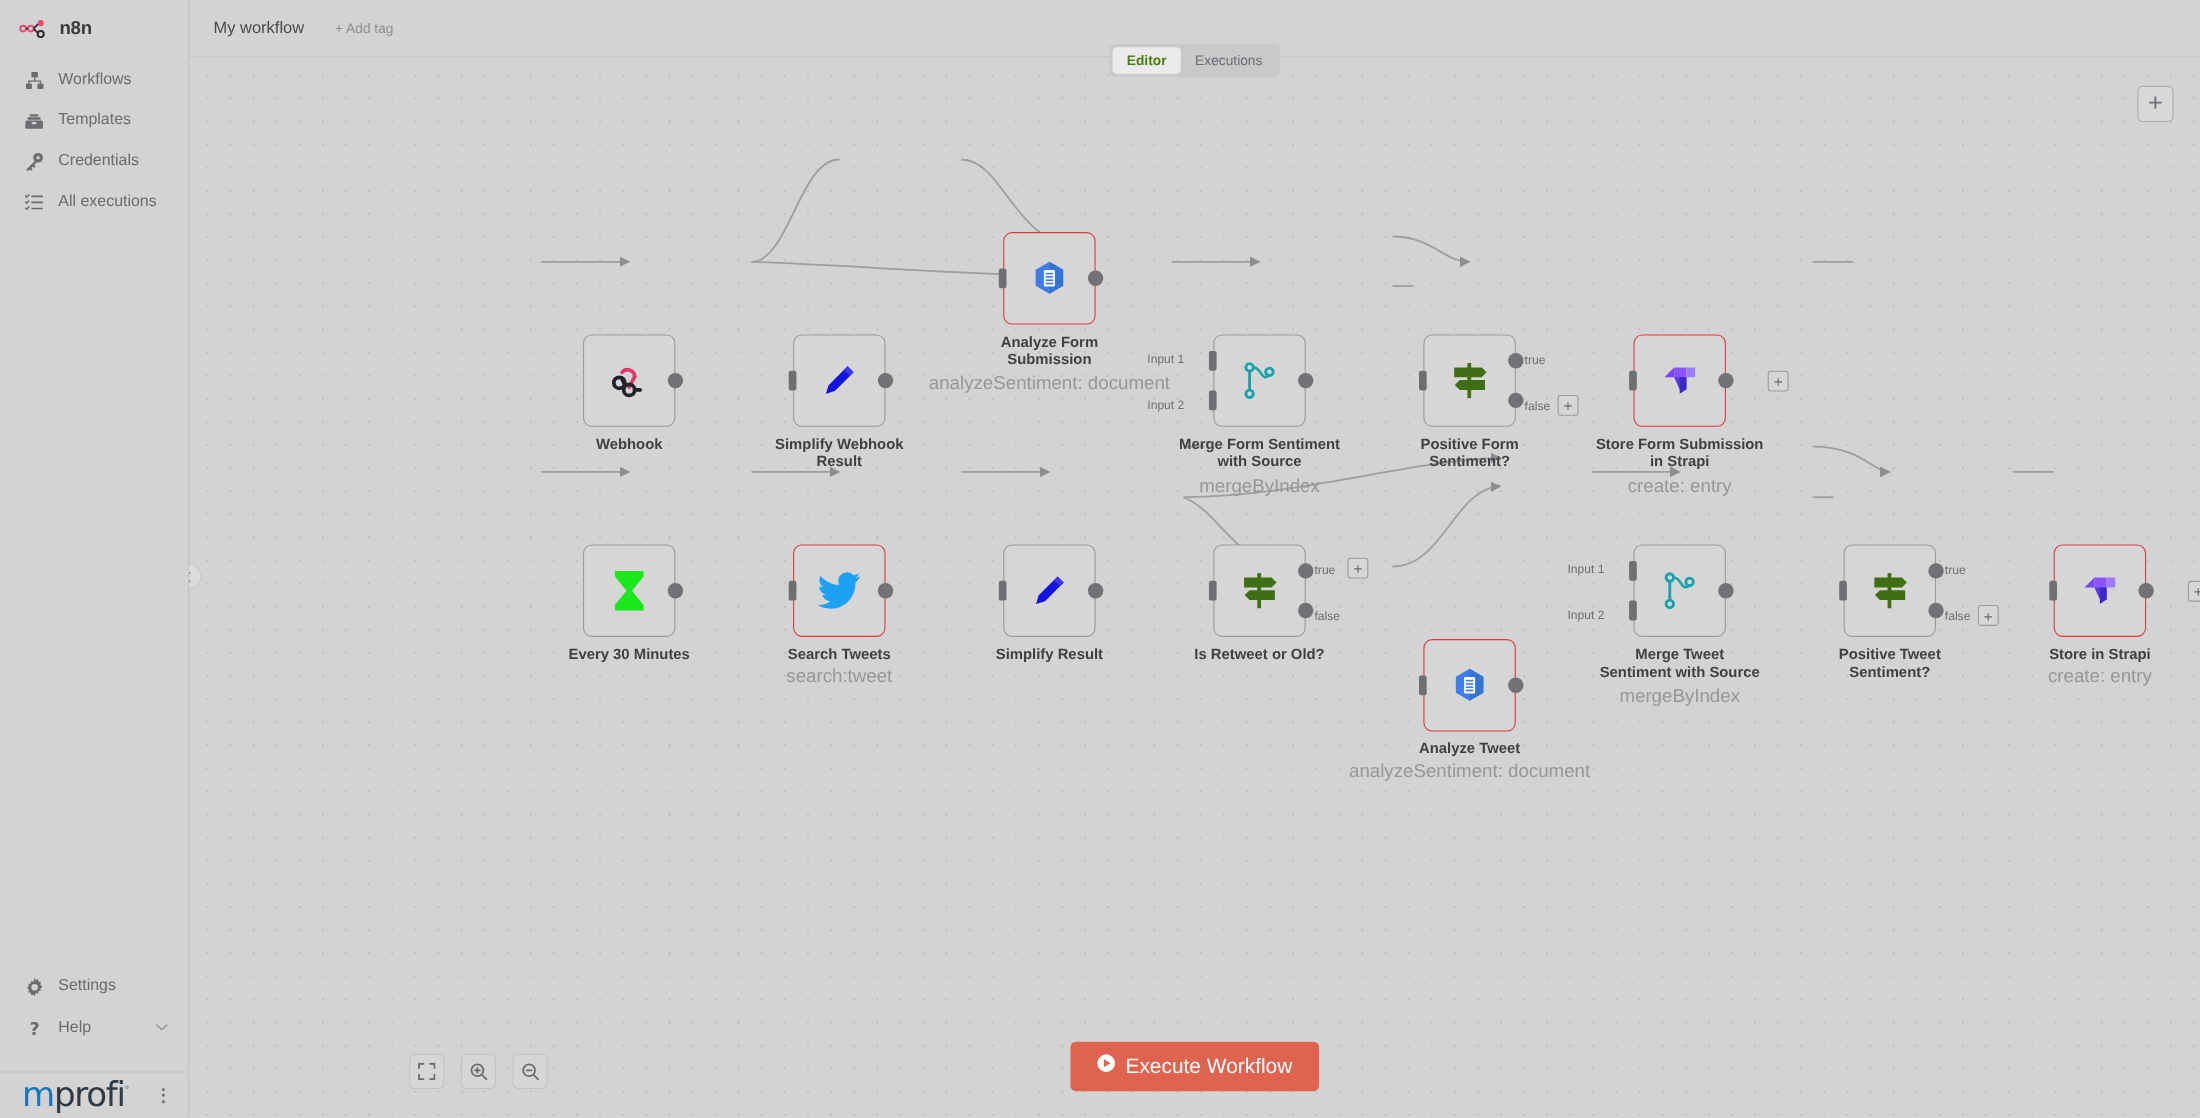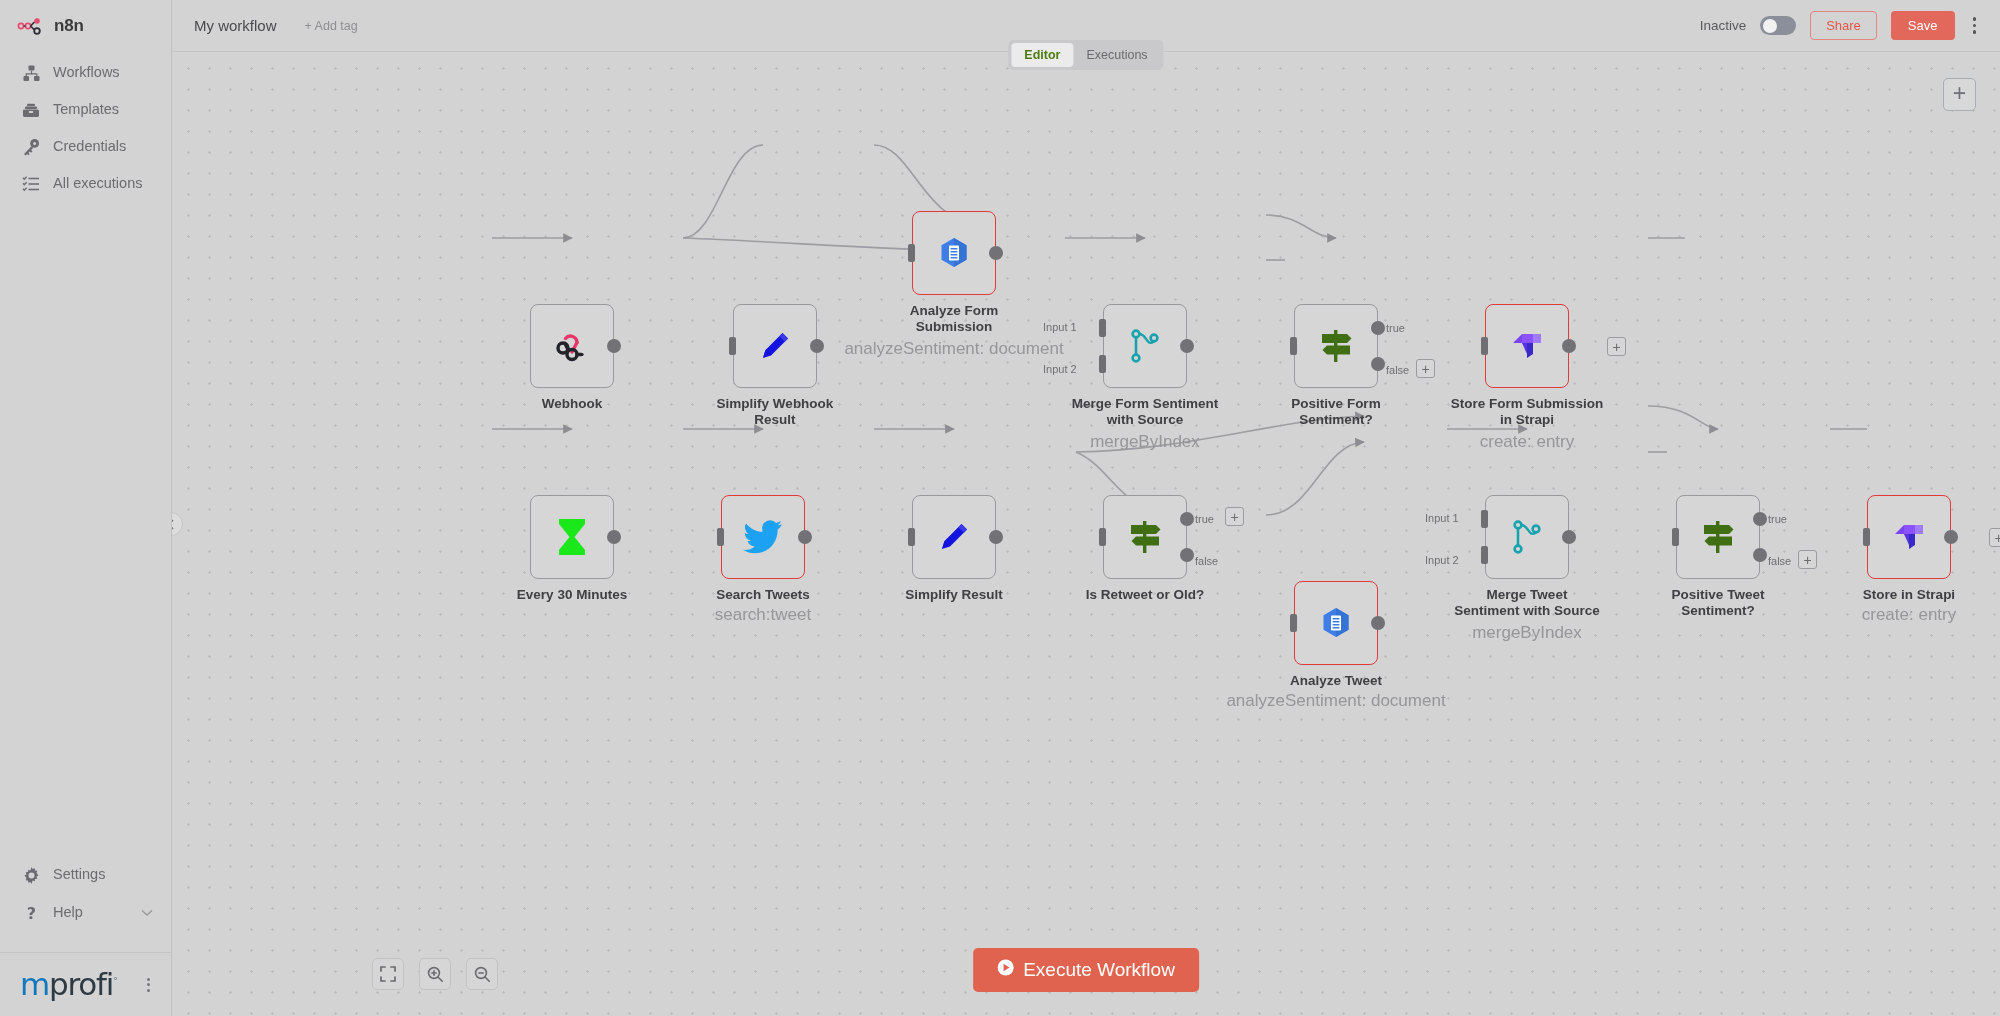--- a/index.html
+++ b/index.html
@@ -29,21 +29,21 @@
   }
   .nav-ico { width:18px; height:18px; display:flex; align-items:center; justify-content:center; flex-shrink:0; }
   .nav-ico svg { display:block; }
 
   .spacer { flex:1; }
   .bottom-nav { padding-bottom:10px; }
   .bottom-nav .nav-item { height:38px; }
   .chev { margin-left:auto; margin-right:18px; opacity:.55; }
 
   .brand-footer {
-    border-top:1px solid #c4c4c6; height:64px;
+    border-top:1px solid #c4c4c6; height:42px;
     display:flex; align-items:center; padding-left:20px; gap:16px;
   }
   .mprofi { font-size:31px; font-weight:400; letter-spacing:-1.2px; line-height:1; font-family:"DejaVu Sans", sans-serif; }
   .mprofi .m { color:#1278be; }
   .mprofi .rest { color:#2f3b44; }
   .mprofi .deg { font-size:9px; vertical-align:super; color:#6a757d; }
   .kebab-small { margin-left:14px; cursor:pointer; display:flex; flex-direction:column; gap:2.5px; }
   .kebab-small i { width:3px; height:3px; border-radius:50%; background:#77777c; display:block; }
 
   
@@ -273,33 +273,20 @@
           <i></i>
         </span>
     </div>
   </aside>
 
   <section id="main">
 
     <header id="header">
       <span id="wf-title">My workflow</span>
       <span id="add-tag">+ Add tag</span>
-      <div id="header-right">
-        <span id="inactive-label">Inactive</span>
-        <span class="toggle">
-            <i></i>
-          </span>
-        <button class="btn-share">Share</button>
-        <button class="btn-save">Save</button>
-        <span class="kebab">
-            <i></i>
-            <i></i>
-            <i></i>
-          </span>
-      </div>
     </header>
 
     <div id="tabs">
       <div class="tab active">Editor</div>
       <div class="tab">Executions</div>
     </div>
 
     <div id="canvas">
 
       <div id="collapse-handle">
@@ -369,21 +356,21 @@
               <path d="M13 17.5 L16.5 24.5" stroke="#23232b"></path>
               <path d="M25 28.5 h4.5" stroke="#23232b"></path>
               <circle cx="30" cy="28.5" r="1.6" fill="#23232b" stroke="none"></circle>
             </svg>
           </span>
           <span class="port-out"></span>
         </div>
         <div class="node-label">Webhook</div>
       </div>
 
-      <div class="node" style="left:561px; top:252px;">
+      <div class="node" style="left:549px; top:252px;">
         <div class="node-box">
           <span class="ico">
             <svg width="38" height="38" viewBox="0 0 38 38">
               <path d="M7 31 L9.5 23 L26.5 6 L32 11.5 L15 28.5 Z" fill="#1414e0"></path>
               <path d="M26.5 6 L32 11.5 L28.8 14.7 L23.3 9.2 Z" fill="#3a3ae8"></path>
               <path d="M7 31 L9.5 23 L12.5 26 Z" fill="#1414e0"></path>
             </svg>
           </span>
           <span class="port-in"></span>
           <span class="port-out"></span>

